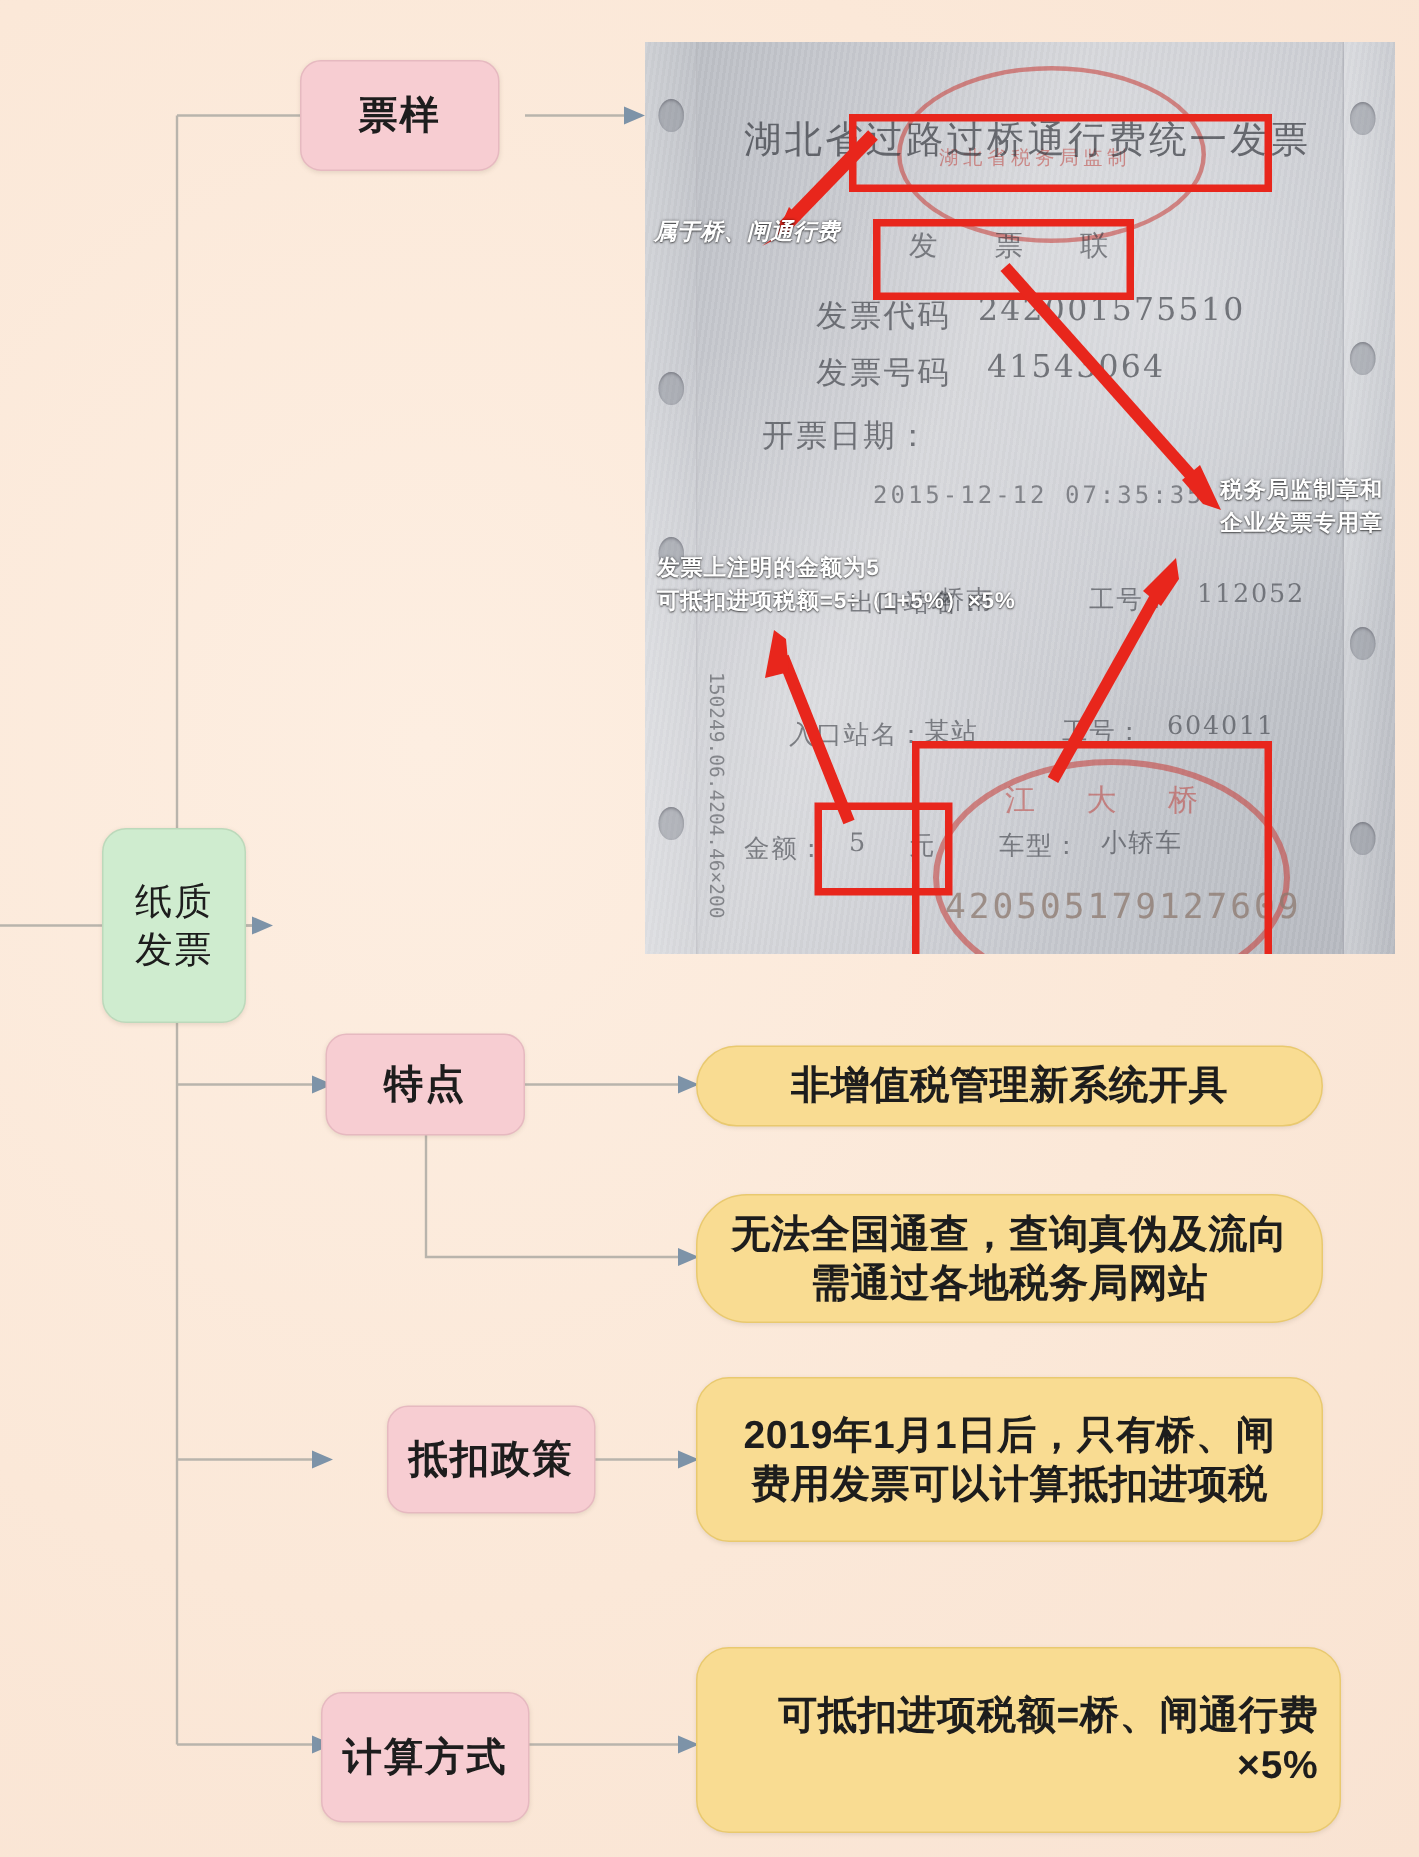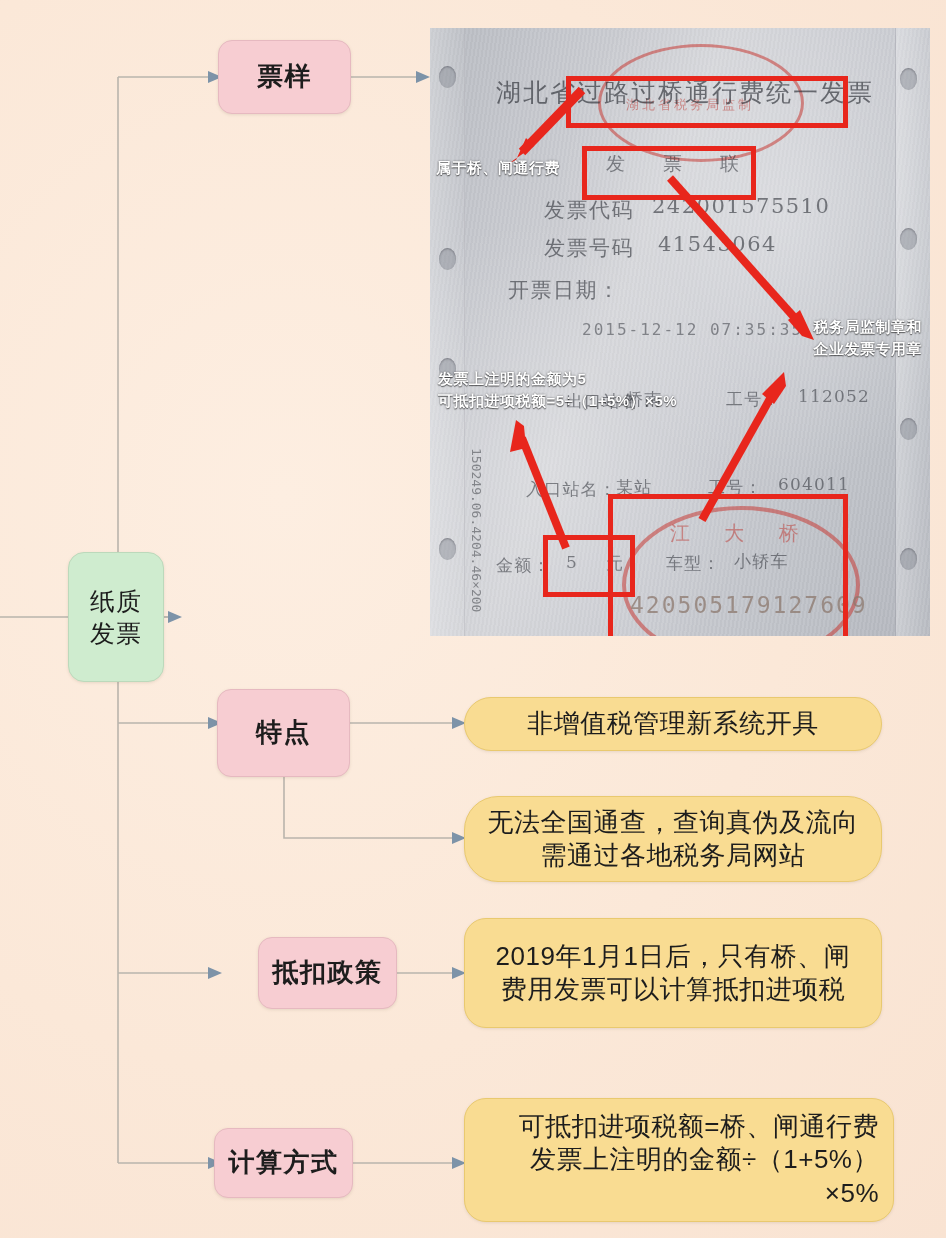--- a/index.html
+++ b/index.html
@@ -69,21 +69,21 @@
     font-weight: 700;
     letter-spacing: 1.5px;
   }
 
   .node-leaf {
     background: #f9dc92;
     border: 1px solid #e9c96f;
     border-radius: 22px;
     box-shadow: 0 1px 3px rgba(140,120,100,0.18);
     font-size: 26px;
-    font-weight: 400;
+    font-weight: 700;
     padding: 20px 14px;
     letter-spacing: 0.5px;
   }
   .node-leaf.pill { border-radius: 34px; }
 
   .leaf-lines { width: 100%; }
   .leaf-lines div { white-space: nowrap; }
 
   
   #photo {
@@ -223,33 +223,33 @@
     <polygon class="arrowhead" points="208,1157 222,1163 208,1169"></polygon>
     <path class="link" d="M350,1163 H452"></path>
     <polygon class="arrowhead" points="452,1157 466,1163 452,1169"></polygon>
   </svg>
 
   <div class="node node-root" style="left:68px; top:552px; width:96px; height:130px; flex-direction:column;">
     <span>纸质</span>
     <span>发票</span>
   </div>
 
-  <div class="node node-branch" style="left:218px; top:40px; width:133px; height:74px;">
+  <div class="node node-branch" style="left:200px; top:40px; width:133px; height:74px;">
     <span>票样</span>
   </div>
 
-  <div class="node node-branch" style="left:217px; top:689px; width:133px; height:88px;text-align:right;">
+  <div class="node node-branch" style="left:217px; top:689px; width:133px; height:68px;text-align:right;">
     <span>特点</span>
   </div>
 
   <div class="node node-branch" style="left:214px; top:937px; width:139px; height:72px;margin-left:44px;">
     <span>抵扣政策</span>
   </div>
 
-  <div class="node node-branch" style="left:214px; top:1128px; width:139px; height:70px;justify-content:center;">
+  <div class="node node-branch" style="left:214px; top:1128px; width:139px; height:87px;justify-content:center;">
     <span>计算方式</span>
   </div>
 
   <div class="node node-leaf pill" style="left:464px; top:697px; width:418px; height:54px;">
     <div class="leaf-lines">
       <div>非增值税管理新系统开具</div>
     </div>
   </div>
 
   <div class="node node-leaf pill" style="left:464px; top:796px; width:418px; height:86px;">
@@ -262,21 +262,20 @@
   <div class="node node-leaf" style="left:464px; top:918px; width:418px; height:110px;">
     <div class="leaf-lines">
       <div>2019年1月1日后，只有桥、闸</div>
       <div>费用发票可以计算抵扣进项税</div>
     </div>
   </div>
 
   <div class="node node-leaf" style="left:464px; top:1098px; width:430px; height:124px;text-align:right;">
     <div class="leaf-lines">
       <div>可抵扣进项税额=桥、闸通行费</div>
-      <div>发票上注明的金额÷（1+5%）</div>
       <div>×5%</div>
     </div>
   </div>
 
   <div id="photo" style="left:430px; top:28px; width:500px; height:608px;">
 
     <div class="paper-noise"></div>
     <div class="edge-strip left"></div>
     <div class="edge-strip right"></div>
 
@@ -348,21 +347,21 @@
         <path d="M272,492 L346,360" stroke="#e8261c" stroke-width="8" fill="none"></path>
         <polygon class="ann-arrow" points="354,344 332,366 344,376 356,358"></polygon>
       </g>
 
       <g>
         <path d="M136,520 L92,410" stroke="#e8261c" stroke-width="8" fill="none"></path>
         <polygon class="ann-arrow" points="86,392 80,424 96,420 94,398"></polygon>
       </g>
     </svg>
 
-    <div class="callout" style="left:6px; top:129px;">属于桥、闸通行费</div>
+    <div class="callout" style="left:6px; top:116px;font-style:italic;">属于桥、闸通行费</div>
 
     <div class="callout right" style="right:8px; top:288px;">
       <div>税务局监制章和</div>
       <div>企业发票专用章</div>
     </div>
 
     <div class="callout" style="left:8px; top:340px;">
       <div>发票上注明的金额为5</div>
       <div>可抵扣进项税额=5÷（1+5%）×5%</div>
     </div>

